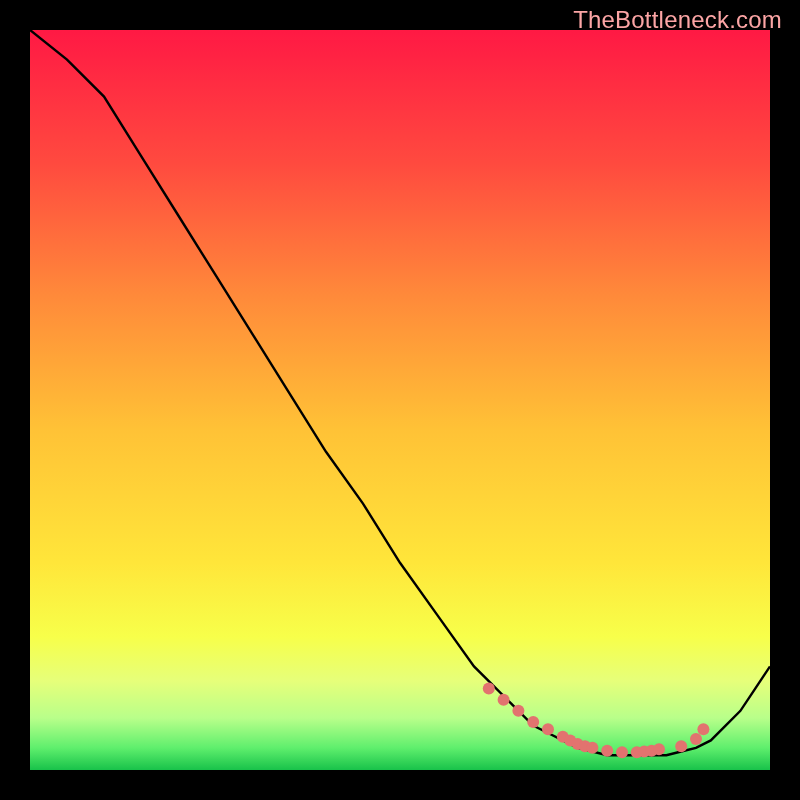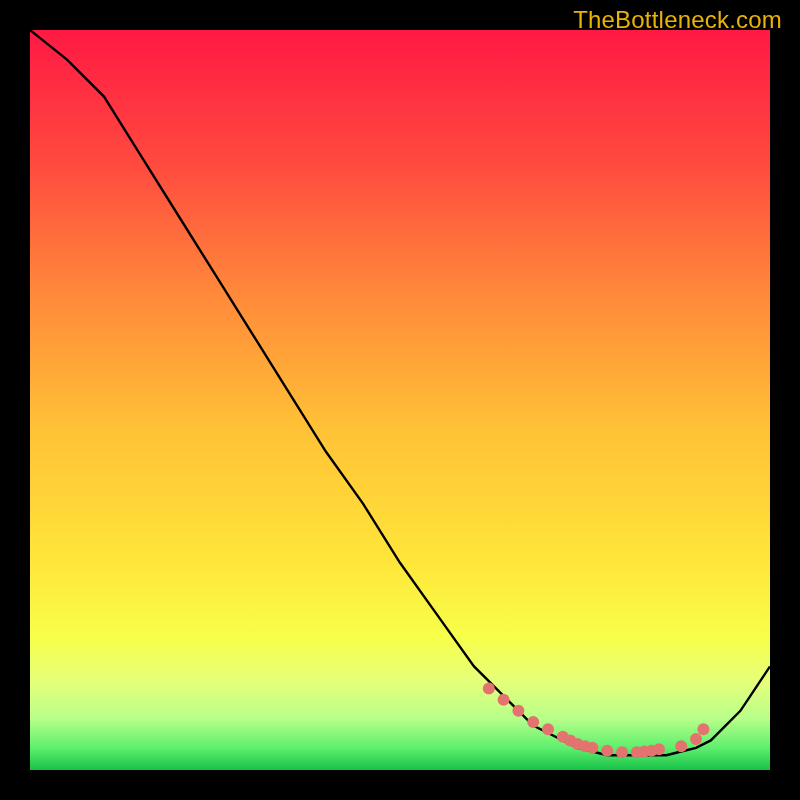--- a/index.html
+++ b/index.html
@@ -9,21 +9,21 @@
     width: 800px;
     height: 800px;
     background: #000;
   }
   .watermark {
     position: absolute;
     top: 6px;
     right: 18px;
     font-family: Arial, Helvetica, sans-serif;
     font-size: 24px;
-    color: #eab308;
+    color: #fca5a5;
     letter-spacing: 0.2px;
   }
   .plot {
     position: absolute;
     left: 30px;
     top: 30px;
     width: 740px;
     height: 740px;
   }
   svg { display: block; }

